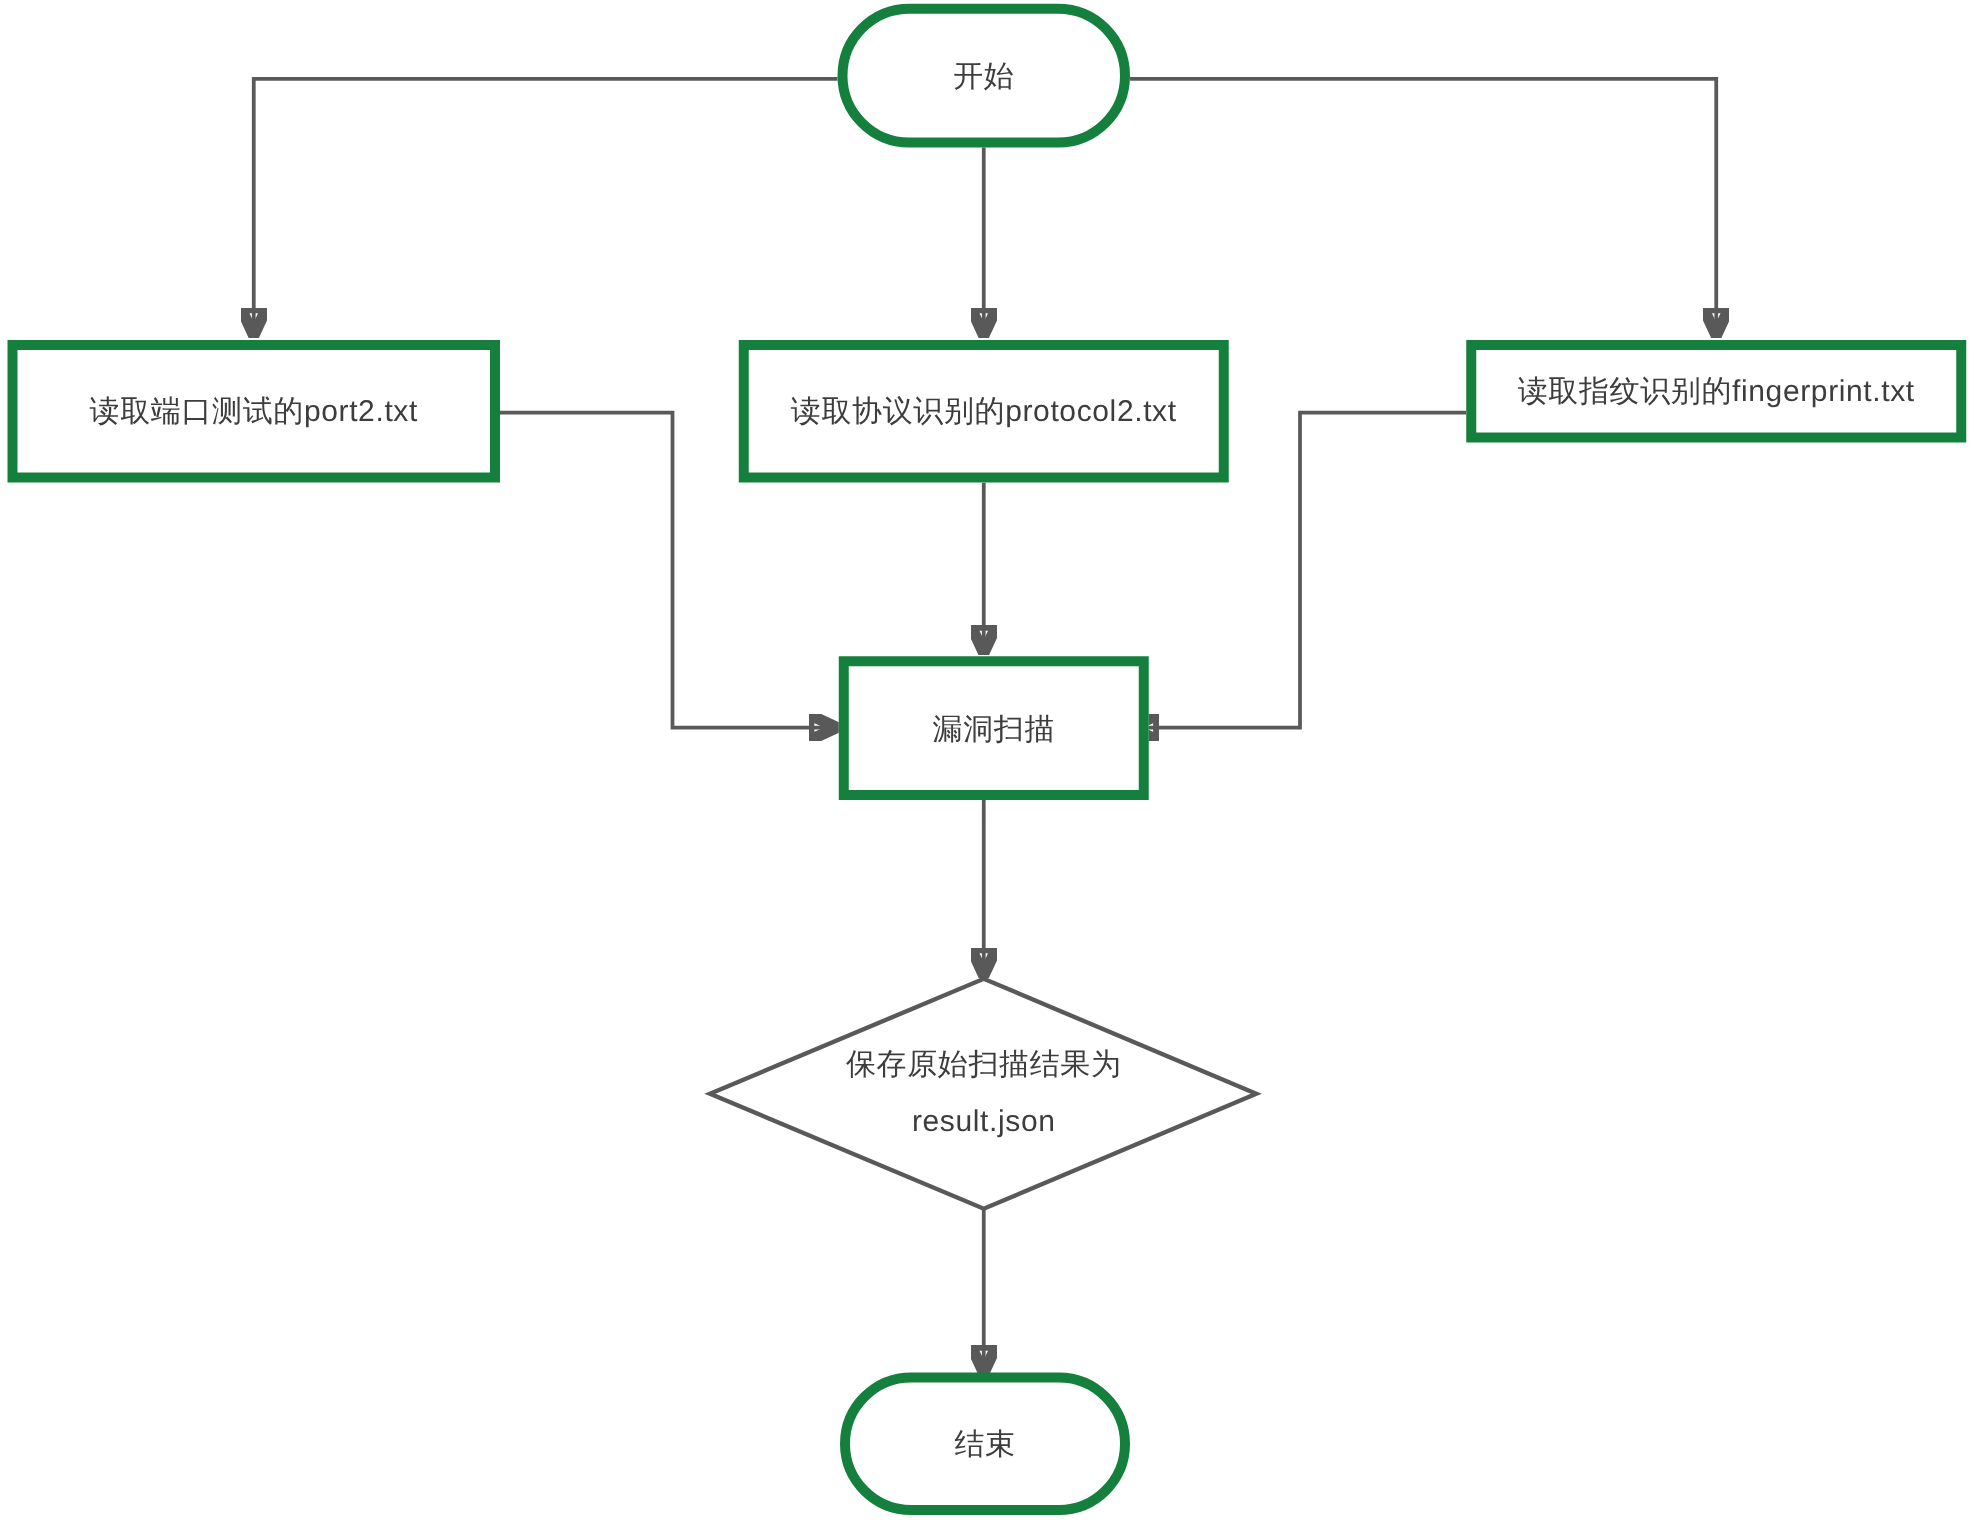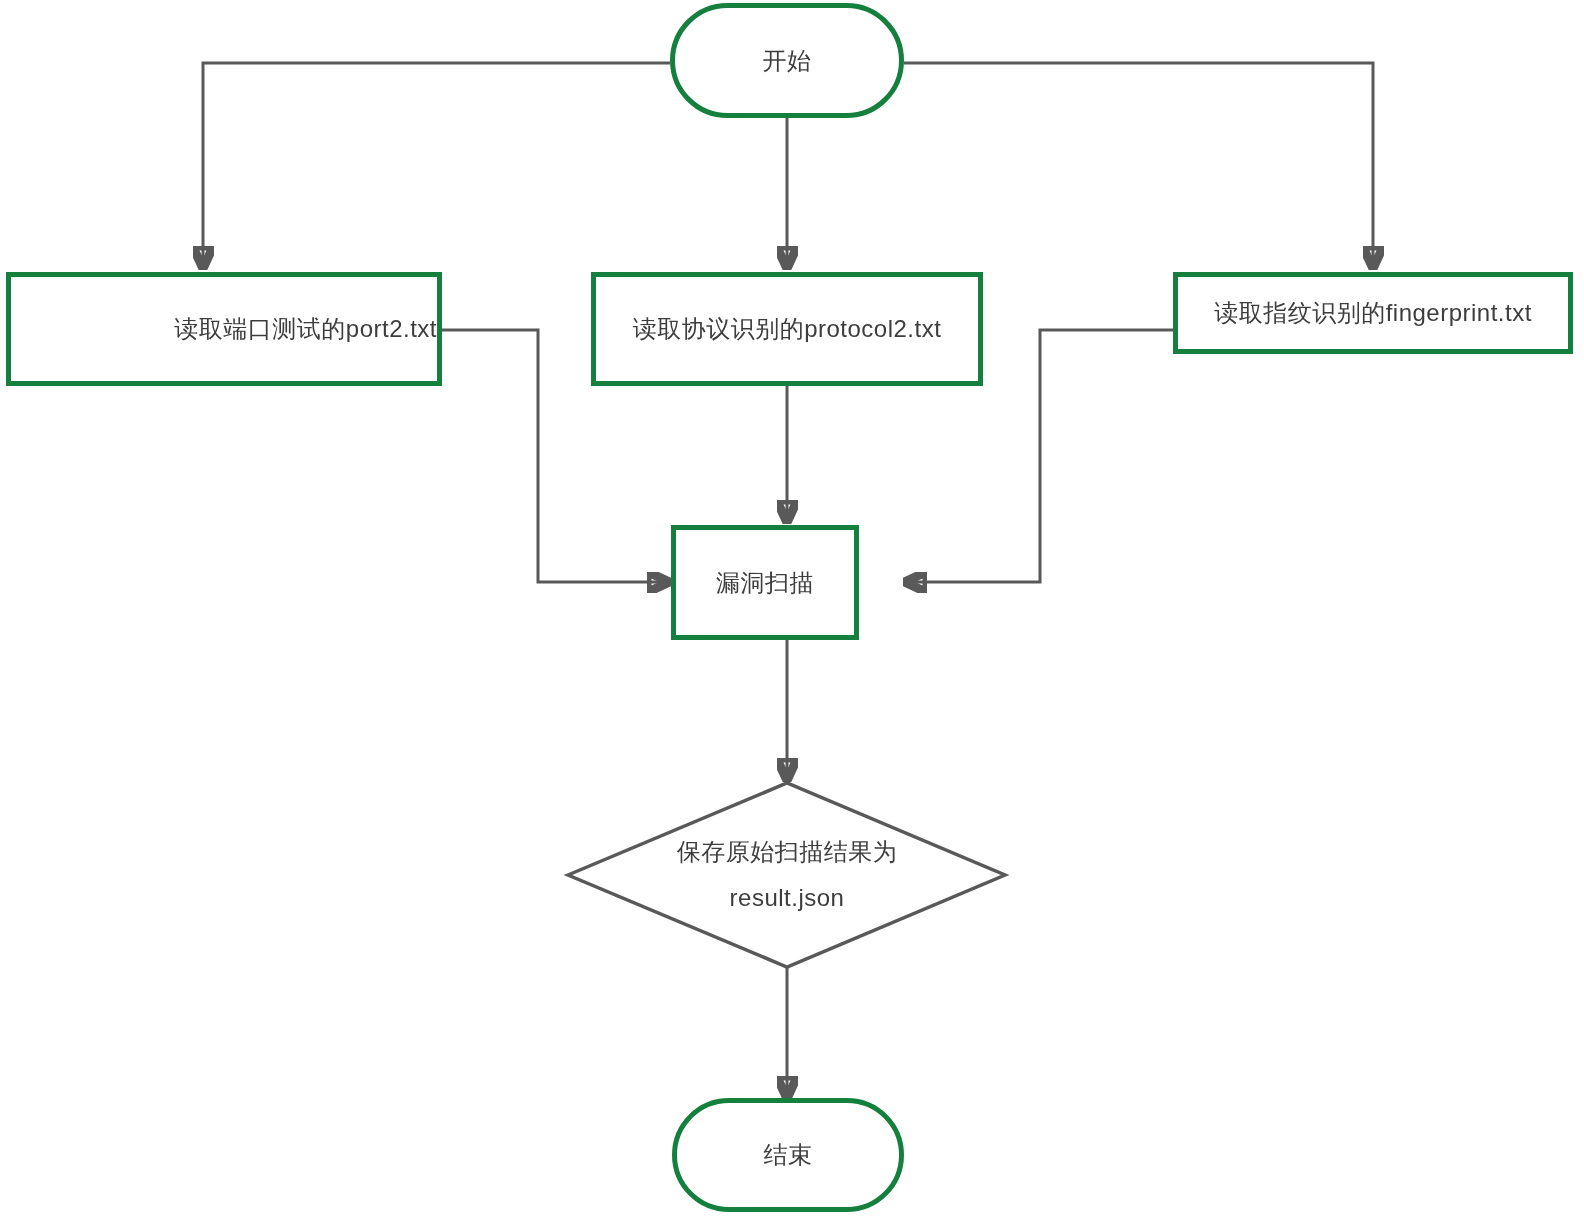--- a/index.html
+++ b/index.html
@@ -29,21 +29,21 @@
   .wires polygon.diamond {
     fill: #ffffff;
     stroke: #595959;
     stroke-width: 3.5;
     stroke-linejoin: miter;
   }
   .node {
     position: absolute;
     z-index: 2;
     box-sizing: border-box;
-    border: 5px solid #15803d;
+    border: 8px solid #15803d;
     background: #ffffff;
     display: flex;
     align-items: center;
     justify-content: center;
     font-size: 24px;
     color: #3d3d3d;
     text-align: center;
     letter-spacing: 0.5px;
   }
   .stadium {
@@ -92,33 +92,33 @@
 
     <path d="M 787 967 L 787 1097" marker-end="url(#arrow)"></path>
 
     <polygon class="diamond" points="568,875 787,783 1005,875 787,967"></polygon>
   </svg>
 
   <div class="node stadium" style="left:670px; top:3px; width:234px; height:115px;">
     <span>开始</span>
   </div>
 
-  <div class="node" style="left:6px; top:272px; width:436px; height:114px;justify-content:flex-end;">
+  <div class="node" style="left:6px; top:272px; width:394px; height:114px;">
     <span>读取端口测试的port2.txt</span>
   </div>
 
   <div class="node" style="left:591px; top:272px; width:392px; height:114px;">
     <span>读取协议识别的protocol2.txt</span>
   </div>
 
   <div class="node" style="left:1173px; top:272px; width:400px; height:82px;">
     <span>读取指纹识别的fingerprint.txt</span>
   </div>
 
-  <div class="node" style="left:671px; top:525px; width:188px; height:115px;">
+  <div class="node" style="left:671px; top:525px; width:248px; height:115px;">
     <span>漏洞扫描</span>
   </div>
 
   <div class="diamond-label" style="left:587px; top:822px; width:400px; height:106px;">
     <span>保存原始扫描结果为</span>
     <span>result.json</span>
   </div>
 
   <div class="node stadium" style="left:672px; top:1098px; width:232px; height:114px;">
     <span>结束</span>

